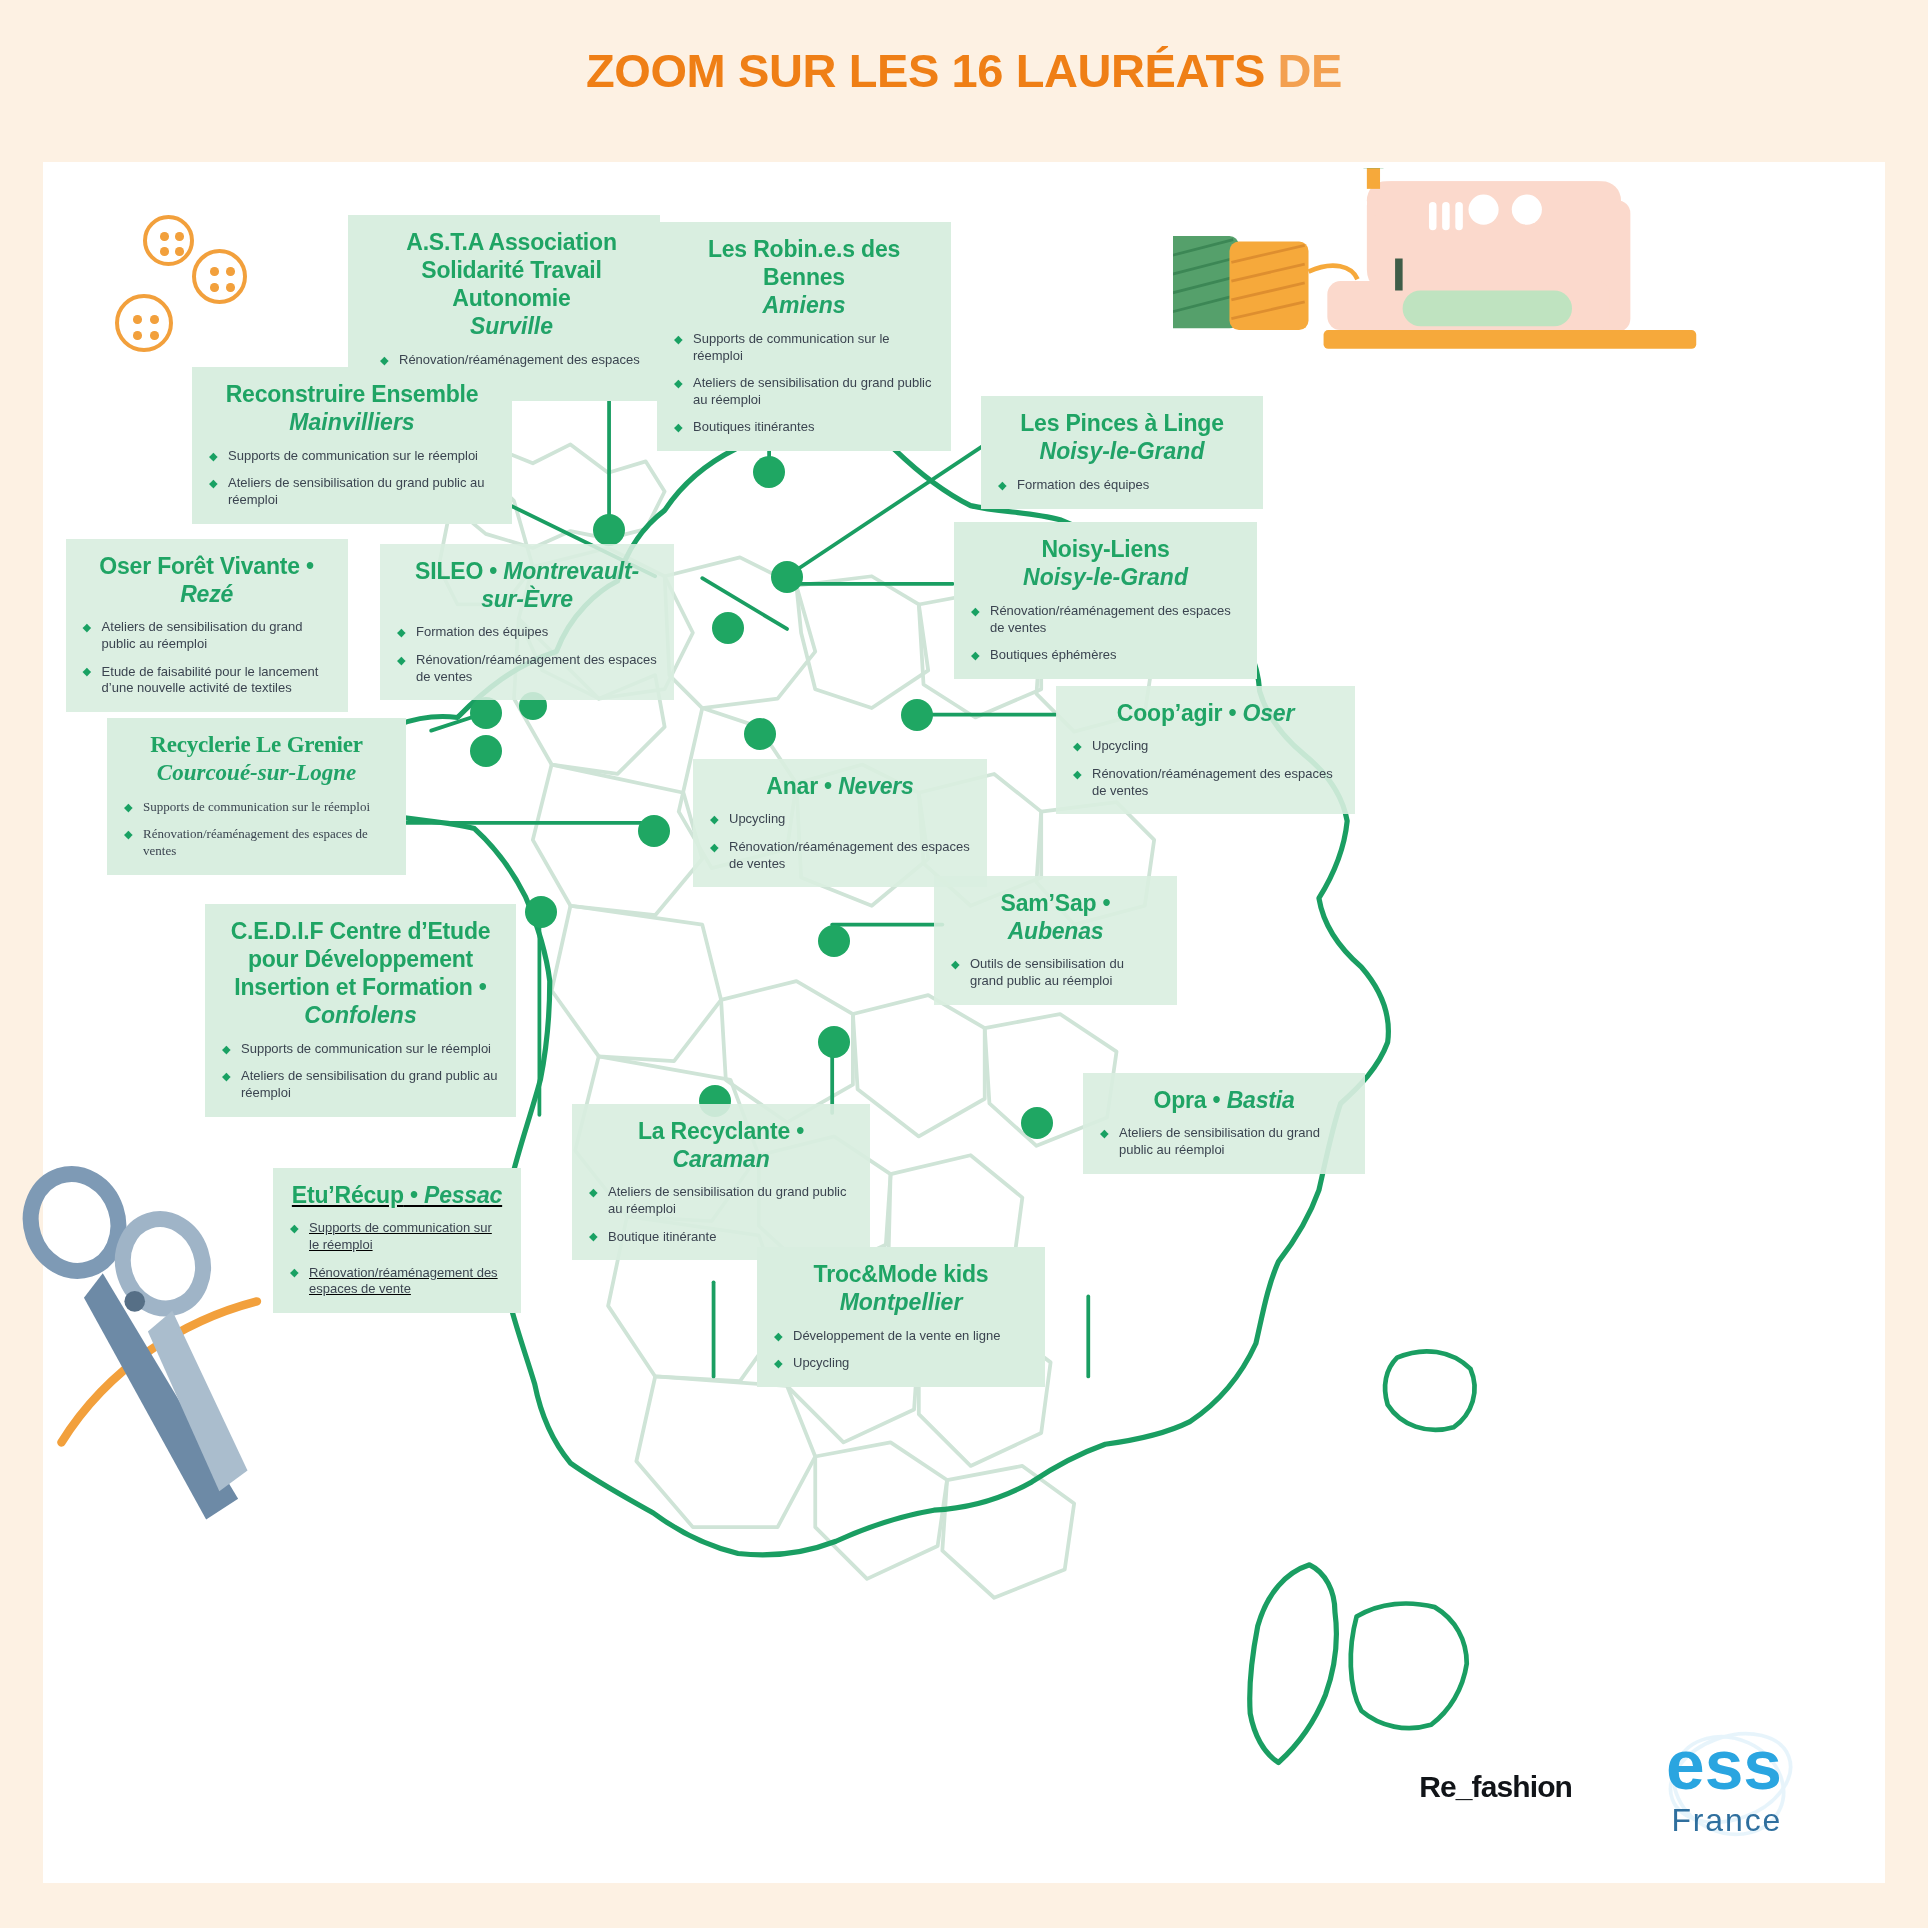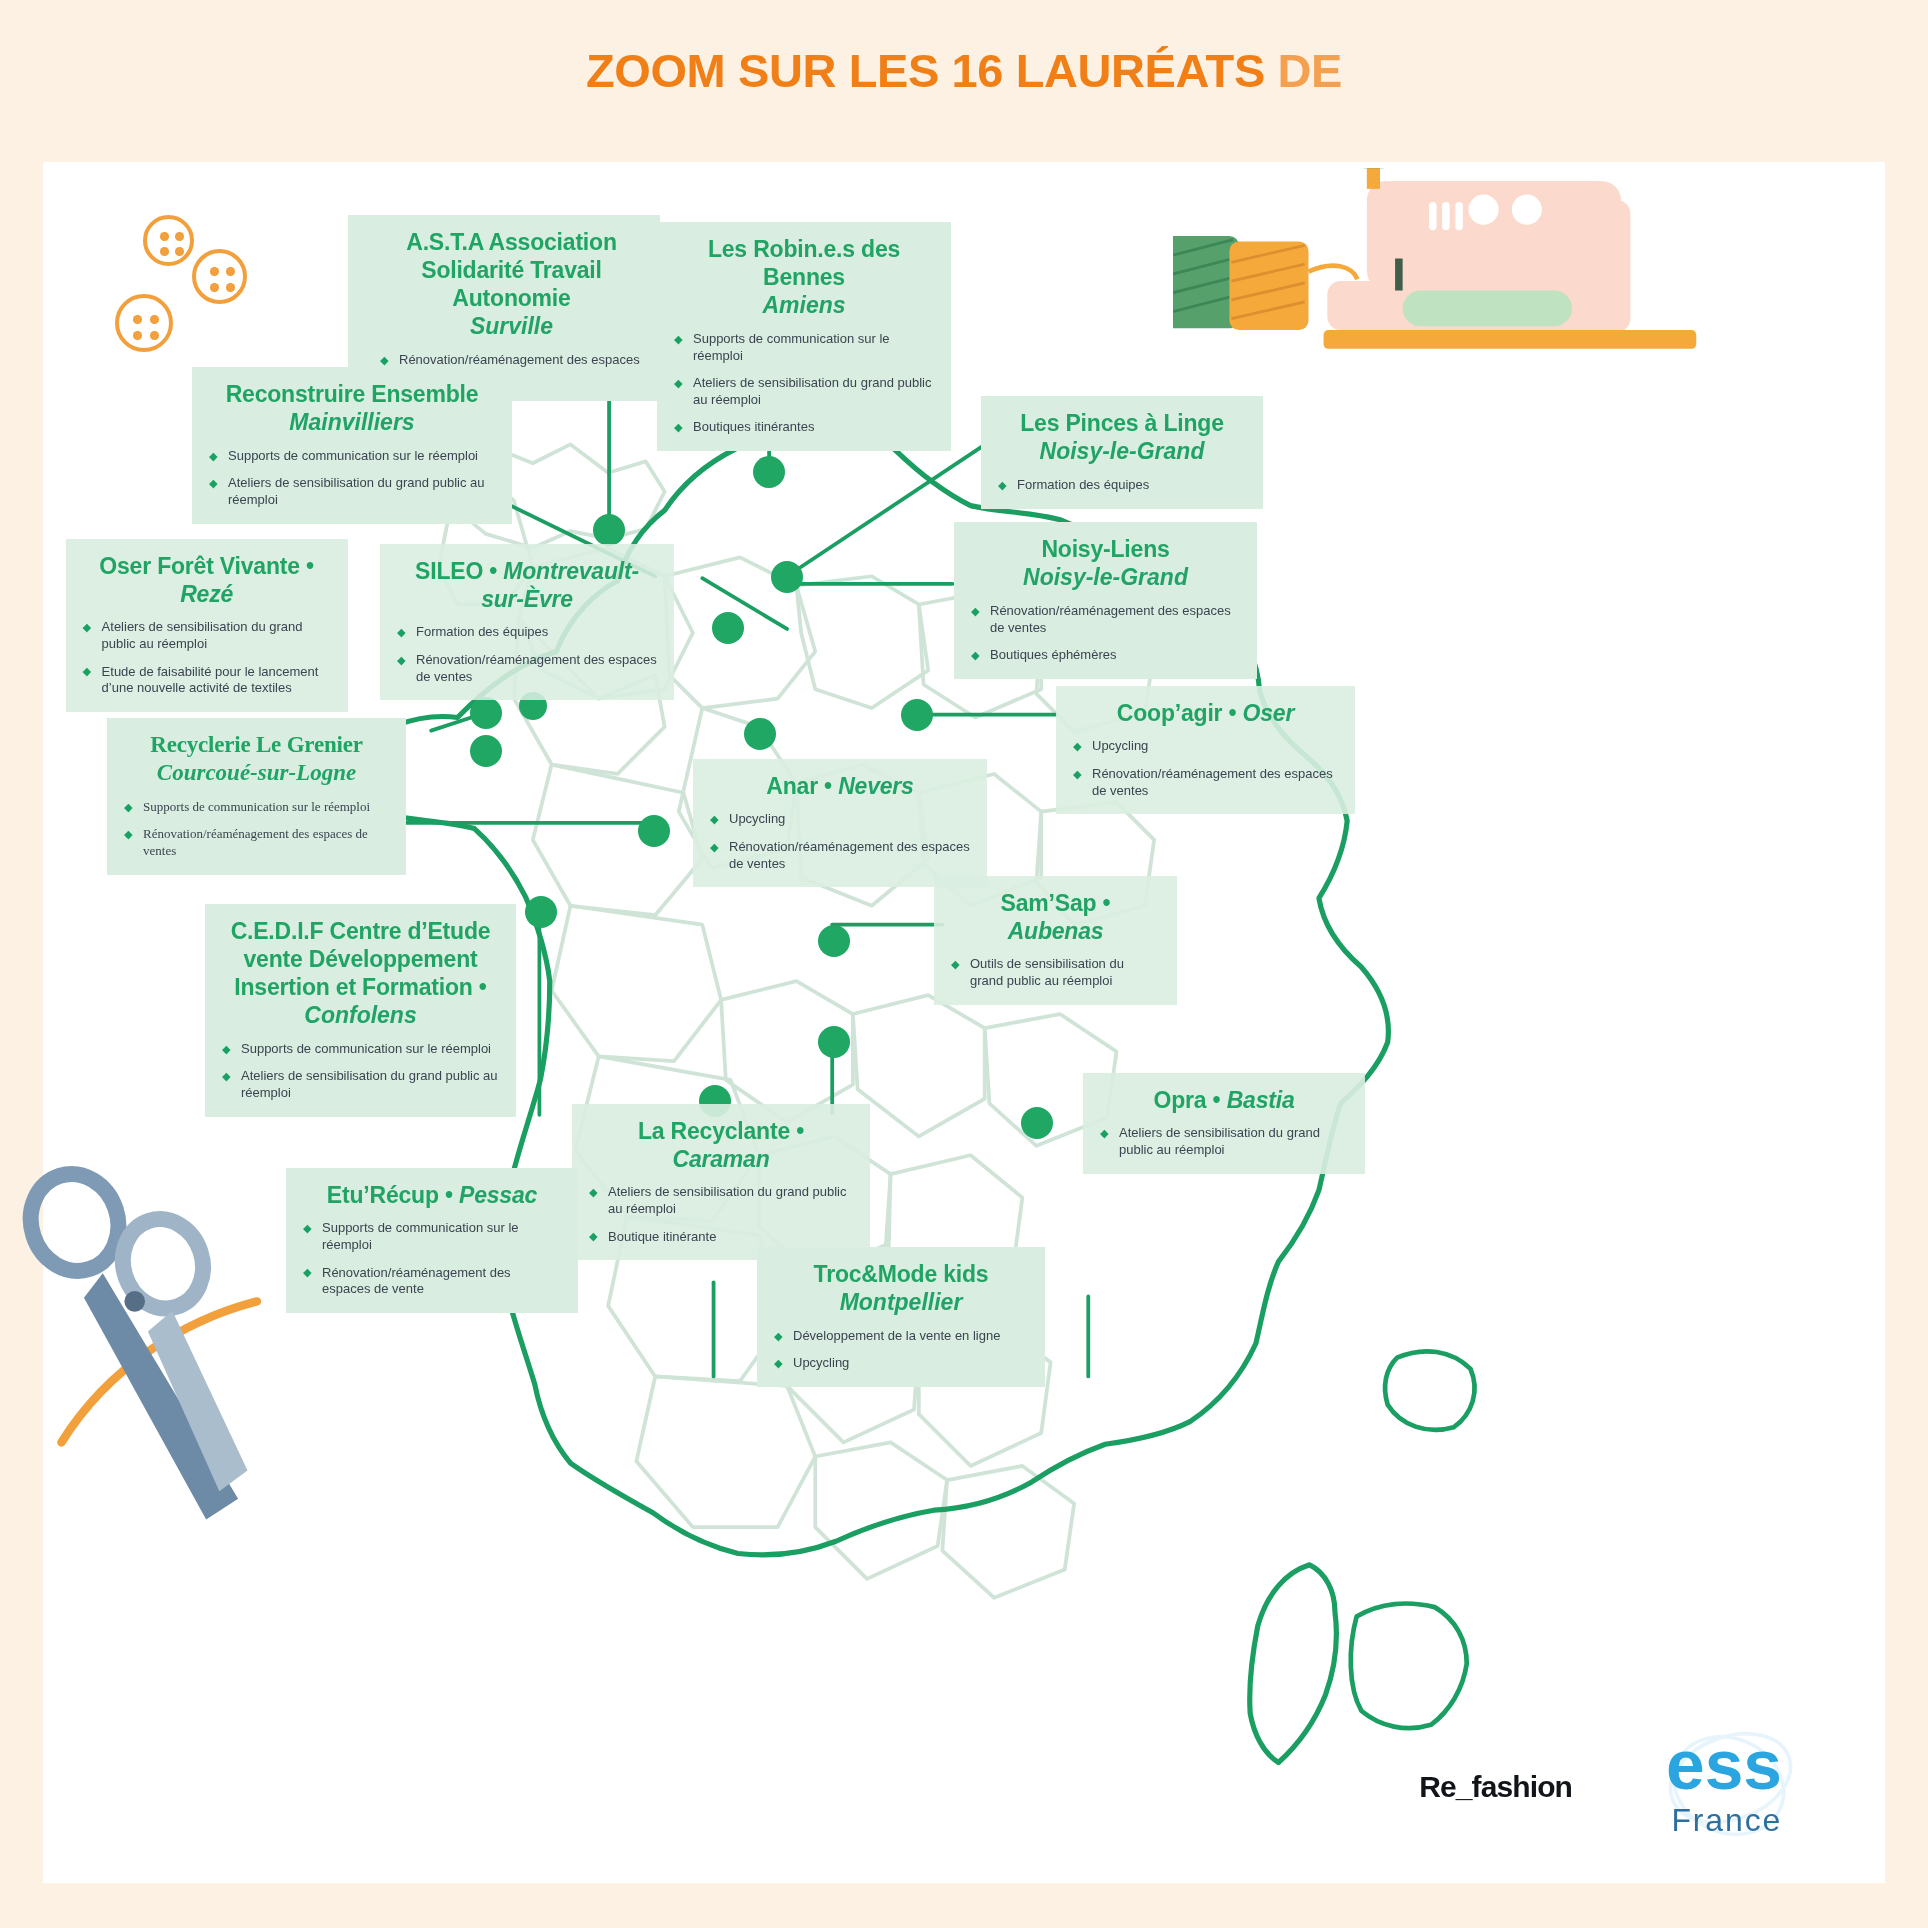--- a/index.html
+++ b/index.html
@@ -370,21 +370,21 @@
     </div>
 
     <div class="card" style="left:891px; top:714px; width:243px; background:rgba(217,238,224,0.9);">
       <div class="hd"><span>Sam’Sap</span> • <span class="city">Aubenas</span></div>
       <ul>
         <li>Outils de sensibilisation du grand public au réemploi</li>
       </ul>
     </div>
 
     <div class="card" style="left:162px; top:742px; width:311px;">
-      <div class="hd">C.E.D.I.F Centre d’Etude vente Développement Insertion et Formation •</div>
+      <div class="hd">C.E.D.I.F Centre d’Etude pour Développement Insertion et Formation •</div>
       <div class="city-line">Confolens</div>
       <ul>
         <li>Supports de communication sur le réemploi</li>
         <li>Ateliers de sensibilisation du grand public au réemploi</li>
       </ul>
     </div>
 
     <div class="card" style="left:1040px; top:911px; width:282px; background:rgba(217,238,224,0.92);">
       <div class="hd"><span>Opra</span> • <span class="city">Bastia</span></div>
       <ul>
@@ -393,21 +393,21 @@
     </div>
 
     <div class="card" style="left:529px; top:942px; width:298px; background:rgba(217,238,224,0.92);">
       <div class="hd"><span>La Recyclante</span> • <span class="city">Caraman</span></div>
       <ul>
         <li>Ateliers de sensibilisation du grand public au réemploi</li>
         <li>Boutique itinérante</li>
       </ul>
     </div>
 
-    <div class="card" style="left:243px; top:1006px; width:292px;">
+    <div class="card" style="left:230px; top:1006px; width:248px;text-decoration:underline;">
       <div class="hd"><span>Etu’Récup</span> • <span class="city">Pessac</span></div>
       <ul>
         <li>Supports de communication sur le réemploi</li>
         <li>Rénovation/réaménagement des espaces de vente</li>
       </ul>
     </div>
 
     <div class="card" style="left:714px; top:1085px; width:288px;">
       <div class="hd">Troc&amp;Mode kids</div>
       <div class="city-line">Montpellier</div>

